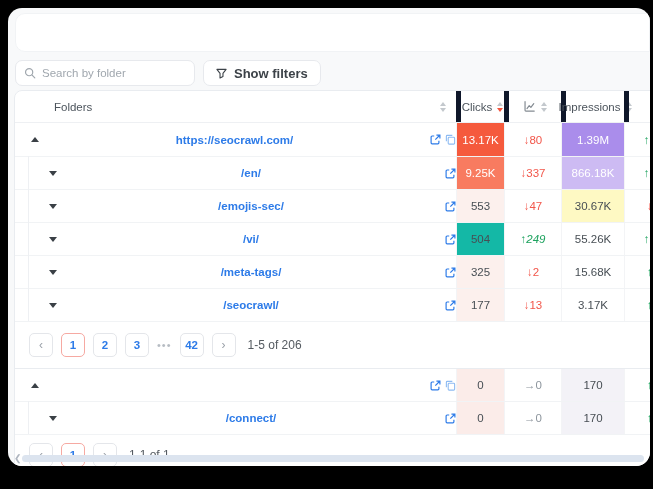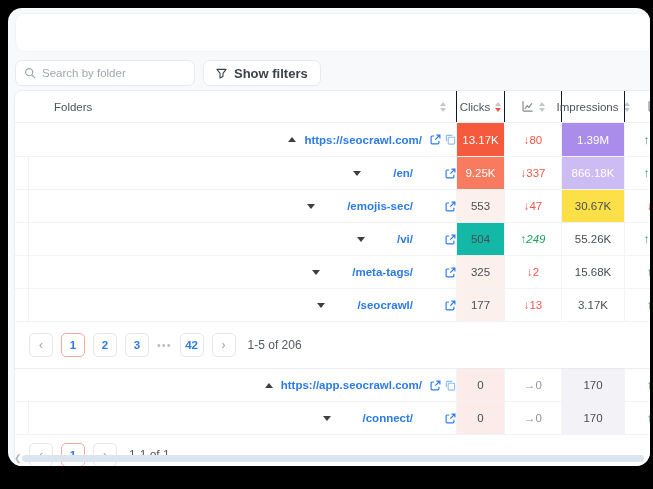--- a/index.html
+++ b/index.html
@@ -22,34 +22,34 @@
   .btn-filters { height:26px; background:#fff; border:1px solid #e7e9ed; border-radius:7px;
     display:flex; align-items:center; padding:12px 12px; gap:7px; font-size:13px;
     color:#3c4248; font-weight:bold; cursor:pointer; font-family:"Liberation Sans", sans-serif; }
 
   
   .tablecard { position:absolute; left:6px; top:82px; width:666px;
     background:#fff; border:1px solid #e9ecf0; border-radius:8px; }
   .trow, .thead { display:grid; grid-template-columns:441px 48px 57px 63px 57px; }
   .thead { height:32px; border-bottom:1px solid #eef0f3; }
   .hcell { display:flex; align-items:center; justify-content:center; gap:5px;
-    font-size:11.5px; color:#4c545c; border-left:1px solid #0f172a; }
+    font-size:11.5px; color:#4c545c; border-left:5px solid #0f172a; }
   .hcell.first { justify-content:flex-start; padding:0 10px 0 39px; border-left:none; }
   .hcell.first .spacer { flex:1; }
   .sorter { display:inline-flex; flex-direction:column; gap:2px; }
   .sorter i { width:0; height:0; border-left:3.5px solid transparent; border-right:3.5px solid transparent; }
   .sorter .up { border-bottom:4px solid #c3c8cd; }
   .sorter .dn { border-top:4px solid #c3c8cd; }
   .sorter .dn.active { border-top-color:#f5543d; }
 
   .trow { height:33px; border-bottom:1px solid #f1f3f5; }
   .trow.root { height:34px; }
   .cell { display:flex; align-items:center; justify-content:center;
     font-size:11.5px; color:#474e54; border-left:1px solid #f3f4f6; position:relative; }
-  .cell.folders { justify-content:flex-end; padding-left:16px; gap:8px; border-left:none; }
+  .cell.folders { justify-content:space-between; padding-left:16px; gap:8px; border-left:none; }
   .trow.child .cell.folders { padding-left:32px;gap:32px; }
   .trow.child .cell.folders::before { content:""; position:absolute; left:13px; top:-1px;
     bottom:0; width:1px; background:#eef0f3; }
   .caret-up { width:0; height:0; border-left:4px solid transparent;
     border-right:4px solid transparent; border-bottom:5px solid #3a4046; cursor:pointer; }
   .caret-down { width:0; height:0; border-left:4px solid transparent;
     border-right:4px solid transparent; border-top:5px solid #3a4046; cursor:pointer; }
   .trow.child .caret-down, .trow.child .caret-up { margin-left:2px; }
   a.flink { color:#2d7be8; font-size:11.5px; font-weight:bold; text-decoration:none; cursor:pointer; }
   .icons { display:flex; align-items:center; gap:4px; }
@@ -179,21 +179,21 @@
       <div class="cell folders">
         <span class="caret-down"></span>
         <a class="flink">/emojis-sec/</a>
         <svg width="11" height="11" viewBox="0 0 12 12">
           <path d="M4.6 2.2H2.3c-.7 0-1.1.5-1.1 1.1v6.3c0 .7.5 1.1 1.1 1.1h6.3c.7 0 1.1-.5 1.1-1.1V7.3" fill="none" stroke="#2d7be8" stroke-width="1.3"></path>
           <path d="M7 1.2h3.8V5M10.6 1.4L5.8 6.2" fill="none" stroke="#2d7be8" stroke-width="1.3"></path>
         </svg>
       </div>
       <div class="cell" style="background-color: rgb(252, 240, 237); color: rgb(71, 78, 84);">553</div>
       <div class="cell" style="color: rgb(242, 86, 74);">↓47</div>
-      <div class="cell" style="background-color: #fde047; color: rgb(71, 78, 84);">30.67K</div>
+      <div class="cell" style="background-color: #fef9c3; color: rgb(71, 78, 84);">30.67K</div>
       <div class="cell" style="color: rgb(242, 86, 74);">↓8</div>
     </div>
 
     <div class="trow child">
       <div class="cell folders">
         <span class="caret-down"></span>
         <a class="flink">/vi/</a>
         <svg width="11" height="11" viewBox="0 0 12 12">
           <path d="M4.6 2.2H2.3c-.7 0-1.1.5-1.1 1.1v6.3c0 .7.5 1.1 1.1 1.1h6.3c.7 0 1.1-.5 1.1-1.1V7.3" fill="none" stroke="#2d7be8" stroke-width="1.3"></path>
           <path d="M7 1.2h3.8V5M10.6 1.4L5.8 6.2" fill="none" stroke="#2d7be8" stroke-width="1.3"></path>
@@ -242,21 +242,20 @@
       <button class="pbtn">3</button>
       <span class="pdots">•••</span>
       <button class="pbtn">42</button>
       <button class="pbtn nav">›</button>
       <span class="psummary">1-5 of 206</span>
     </div>
 
     <div class="trow root groupdivider">
       <div class="cell folders">
         <span class="caret-up"></span>
-        <a class="flink">https://app.seocrawl.com/</a>
         <span class="icons">
           <svg width="11" height="11" viewBox="0 0 12 12">
             <path d="M4.6 2.2H2.3c-.7 0-1.1.5-1.1 1.1v6.3c0 .7.5 1.1 1.1 1.1h6.3c.7 0 1.1-.5 1.1-1.1V7.3" fill="none" stroke="#2d7be8" stroke-width="1.3"></path>
             <path d="M7 1.2h3.8V5M10.6 1.4L5.8 6.2" fill="none" stroke="#2d7be8" stroke-width="1.3"></path>
           </svg>
           <svg width="11" height="11" viewBox="0 0 12 12">
             <rect x="3.5" y="3.5" width="7" height="7.5" rx="1" fill="none" stroke="#8ebbf2" stroke-width="1.2"></rect>
             <path d="M1.5 8V2.5c0-.6.4-1 1-1H8" fill="none" stroke="#8ebbf2" stroke-width="1.2"></path>
           </svg>
         </span>

